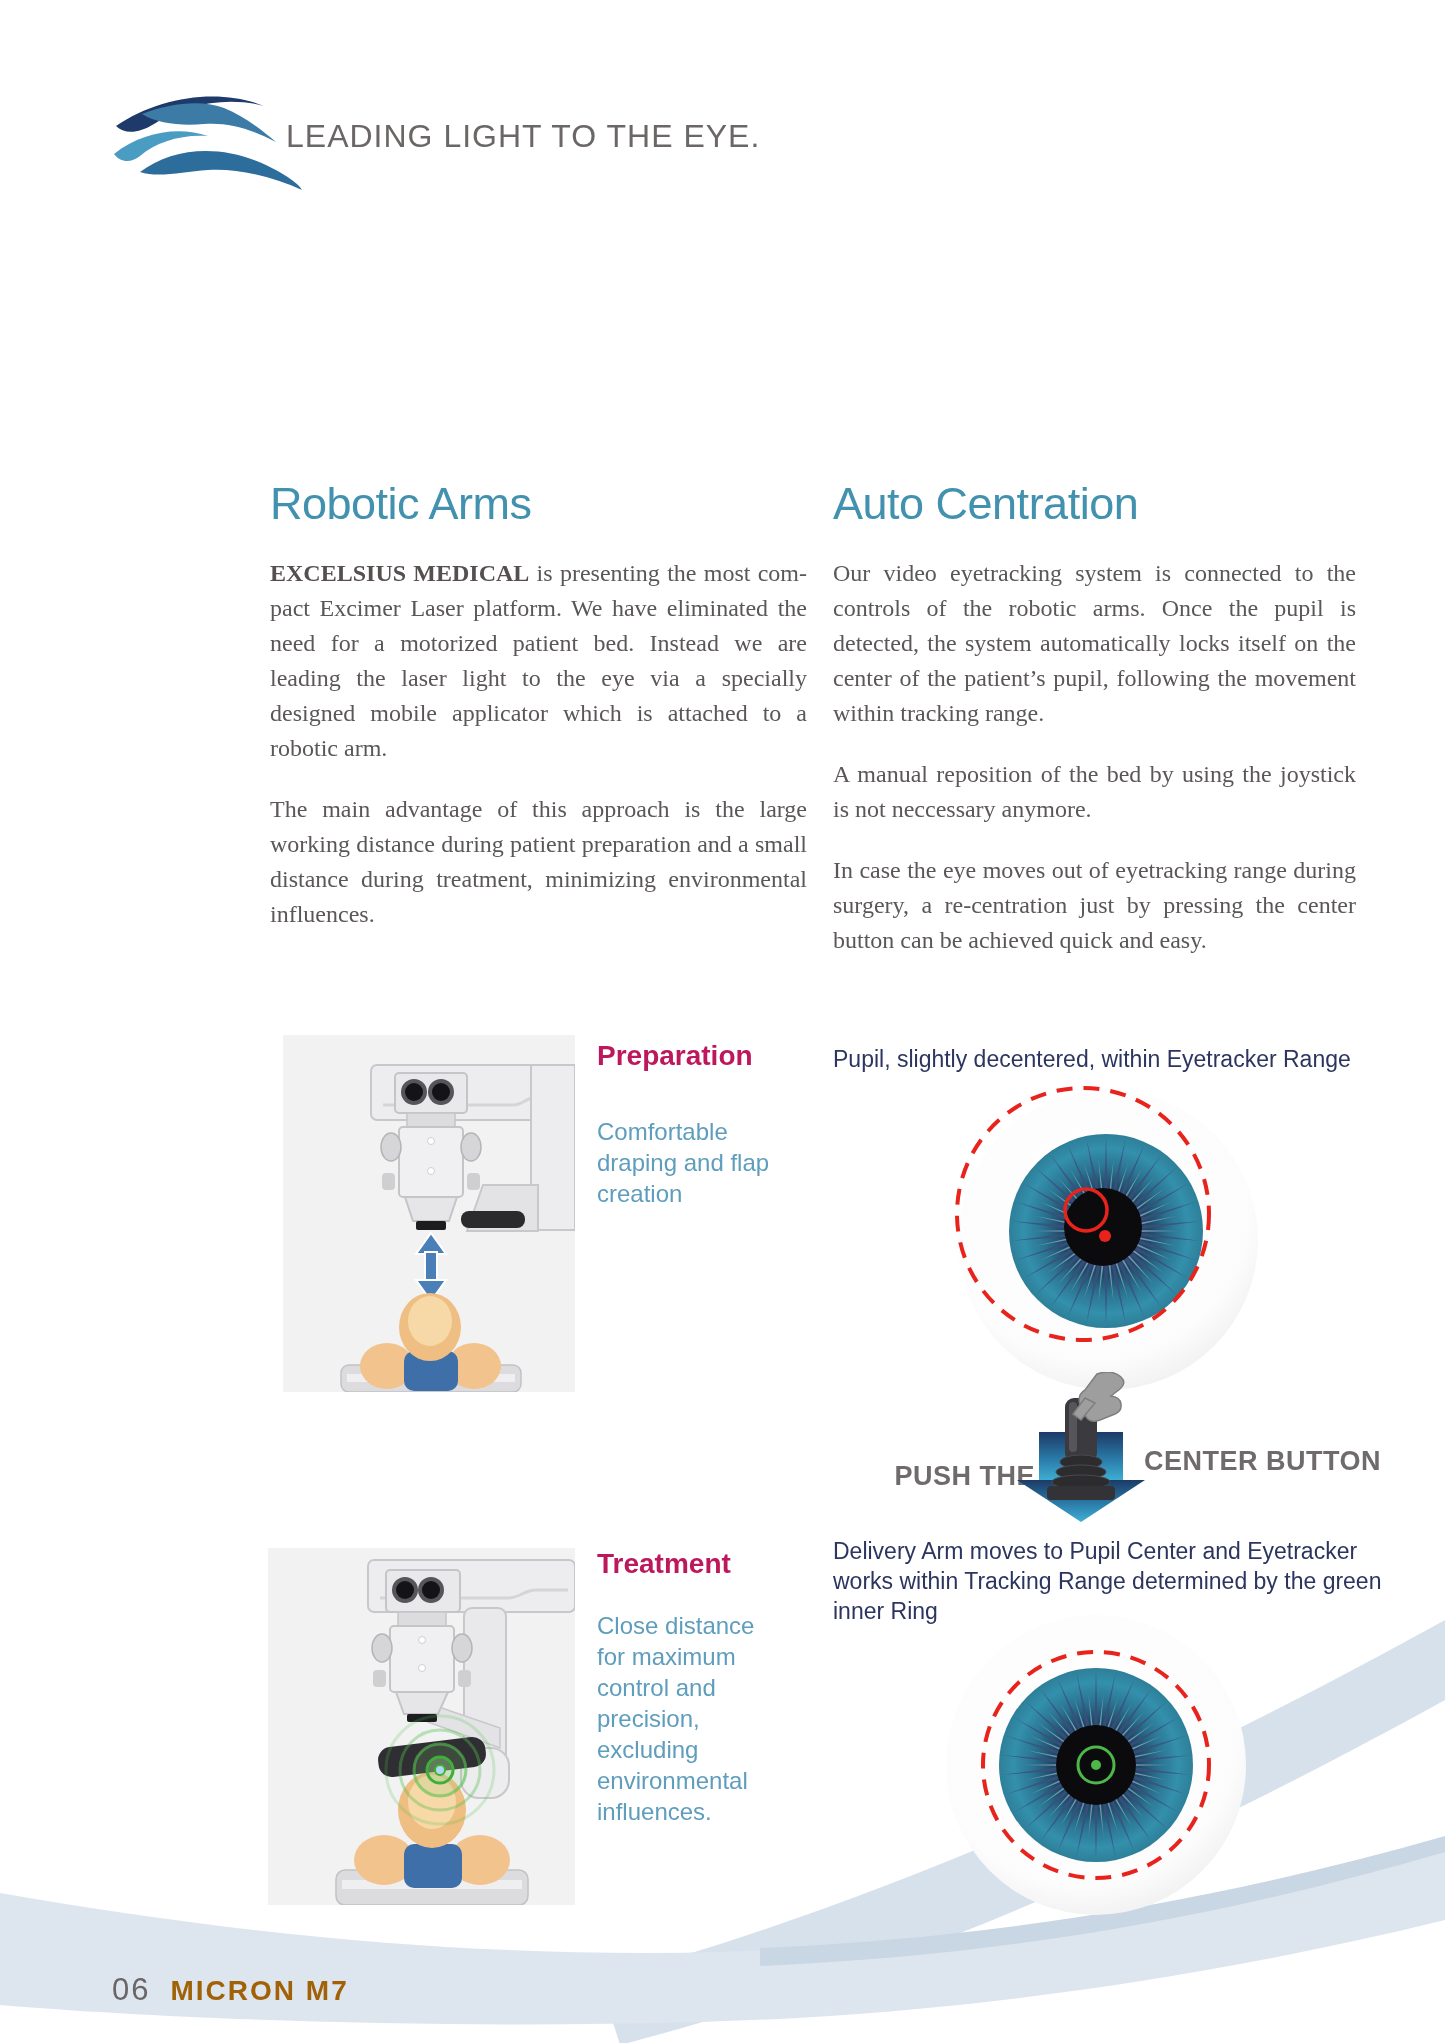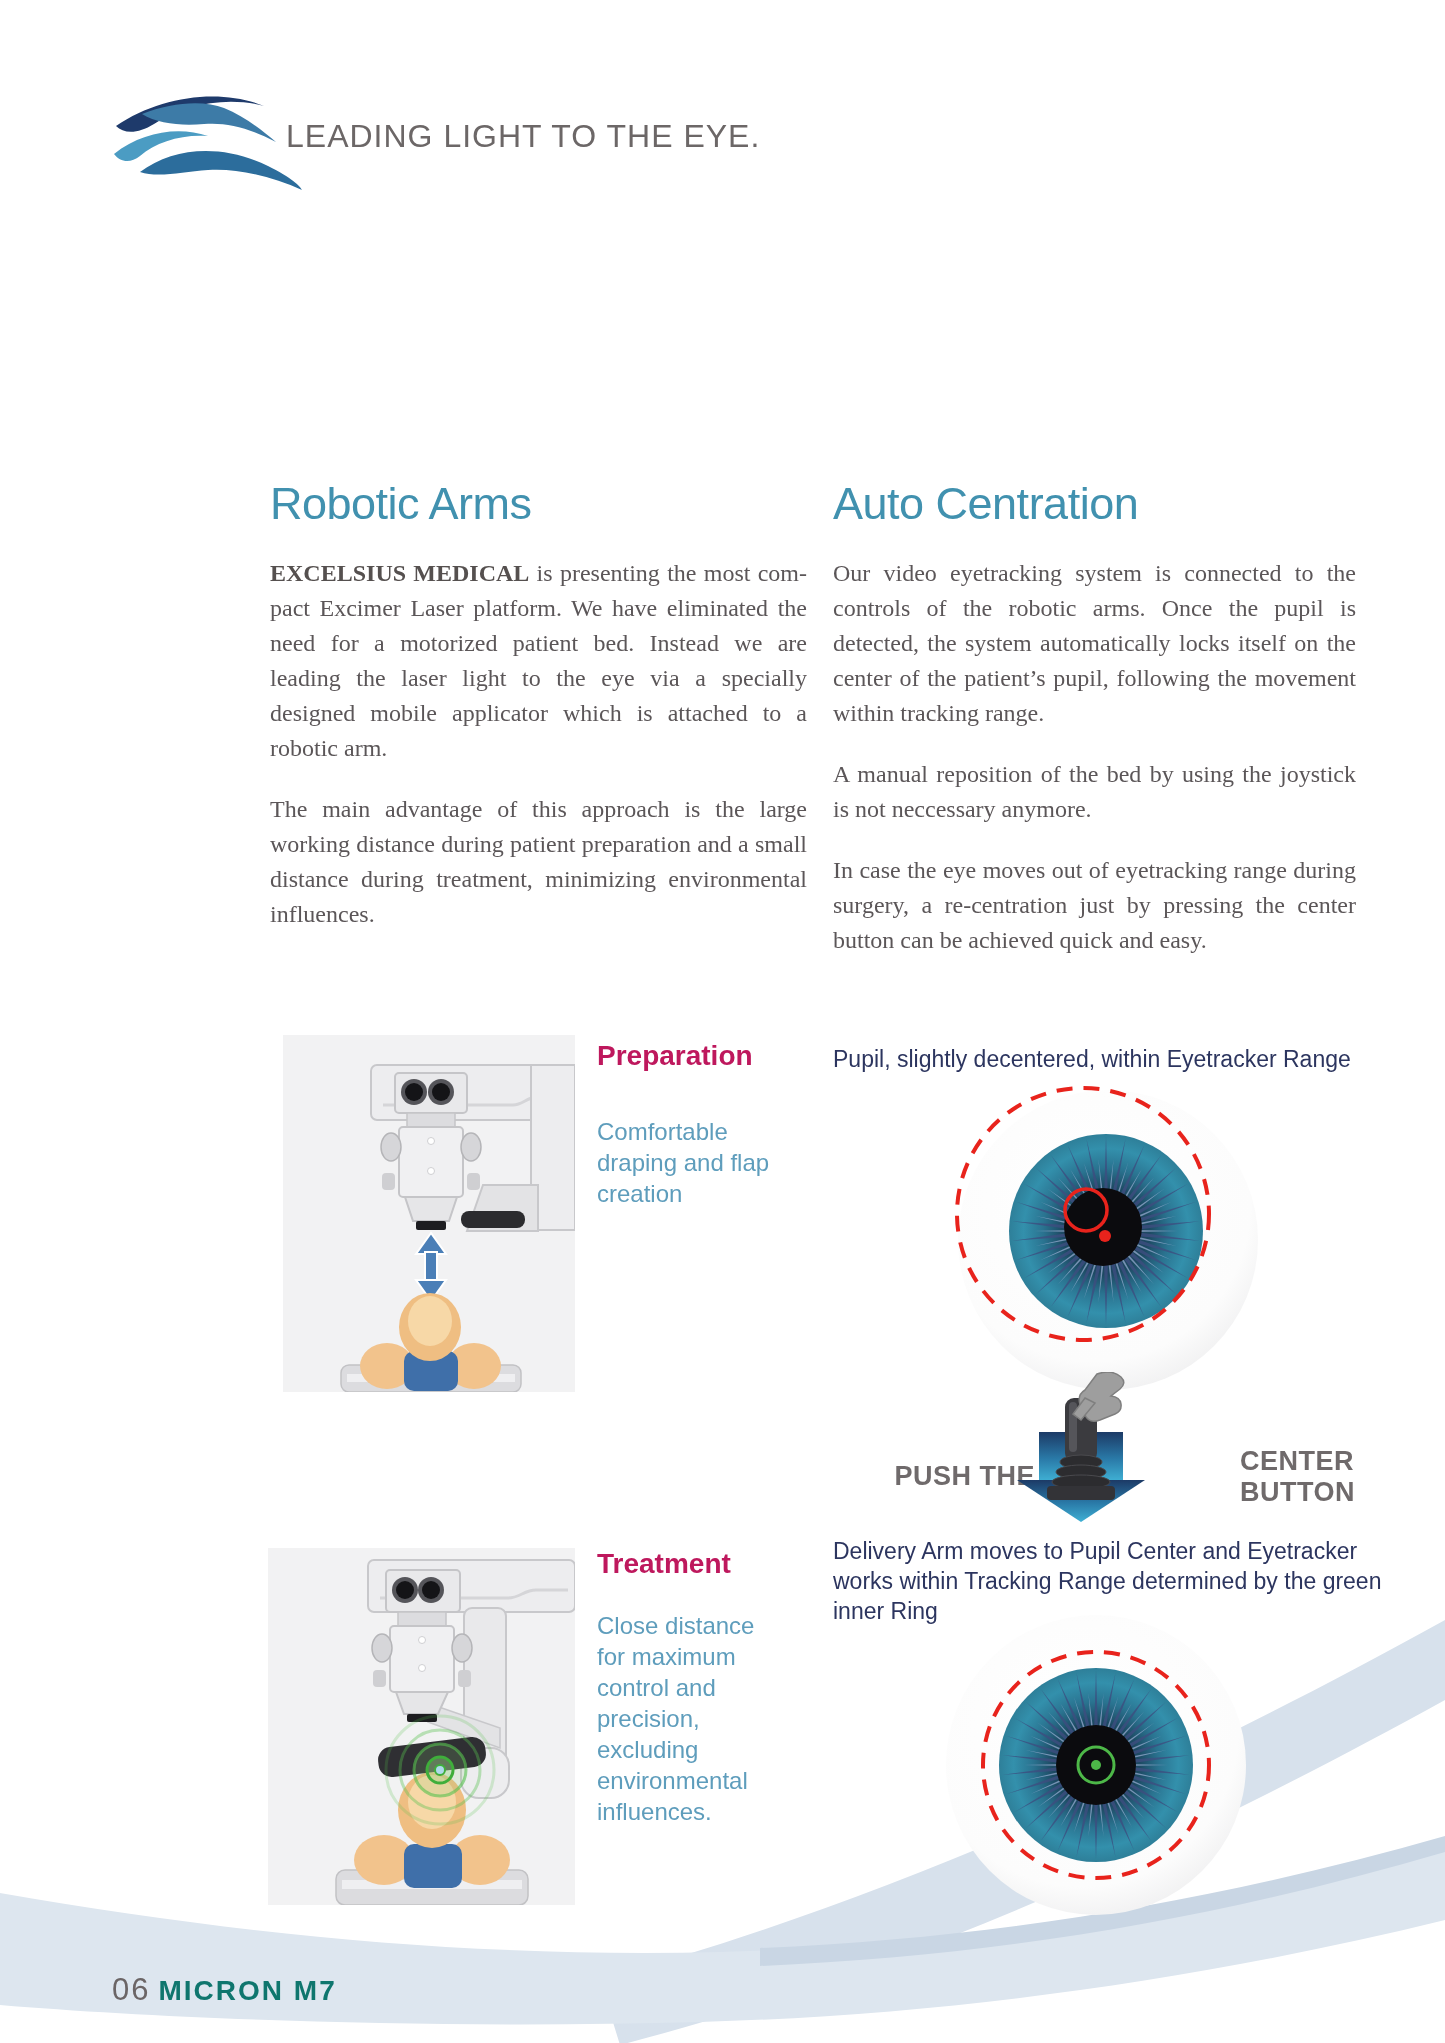--- a/index.html
+++ b/index.html
@@ -32,39 +32,39 @@
 
   #prep-title    { left:597px; top:1040px; }
   #prep-caption  { left:597px; top:1116px; width:190px; }
   #eye1-caption  { left:833px; top:1044px; width:570px; white-space:nowrap; }
   #treat-title   { left:597px; top:1548px; }
   #treat-caption { left:597px; top:1610px; width:178px; }
   #eye2-caption  { left:833px; top:1536px; width:560px; }
 
   .push-label { top:1446px; font-size:27px; font-weight:bold; color:#6f6a6b; letter-spacing:0.5px; }
   #push-left  { left:833px; width:202px; text-align:right;margin-top:15px; }
-  #push-right { left:1196px;margin-left:44px; }
+  #push-right { left:1100px;margin-left:44px; }
 
   
   .illu { background:#f2f2f3; }
   #img1 { left:283px; top:1035px; width:292px; height:357px; }
   #img2 { left:268px; top:1548px; width:307px; height:357px; }
 
   #eye1 { left:947px;  top:1078px; width:322px; height:322px; }
   #eye2 { left:937px;  top:1606px; width:318px; height:318px; }
   #push-graphic { left:1005px; top:1372px; width:170px; height:155px; }
 
   #logo { left:112px; top:84px; width:192px; height:108px; }
   #waves { left:0; top:1590px; width:1445px; height:453px; z-index:0; }
   .fg { z-index:1; }
 
   
   #footer { left:112px; top:1972px; display:flex; align-items:baseline; }
   #footer .page-no { font-size:31px; color:#6b6566; letter-spacing:2px; }
-  #footer .product { font-size:28px; font-weight:bold; color:#0f766e; letter-spacing:2px; margin-left:8px; }
+  #footer .product { font-size:28px; font-weight:bold; color:#a16207; letter-spacing:2px; margin-left:20px; }
 </style>
 </head>
 <body>
 
 <svg id="waves" class="abs" viewBox="0 0 1445 453">
   <path fill="#d7e1ec" d="M600,390 C850,320 1100,220 1445,30 L1445,110 C1100,300 850,395 620,455 Z"></path>
   <path fill="#dde6ef" d="M0,303 C240,345 480,368 720,362 C960,356 1180,322 1445,252 L1445,330 C1200,390 950,425 700,432 C450,439 180,430 0,415 Z"></path>
   <path fill="#c9d6e4" d="M760,358 C1000,348 1220,310 1445,246 L1445,262 C1220,328 1000,366 760,376 Z"></path>
 </svg>
 

